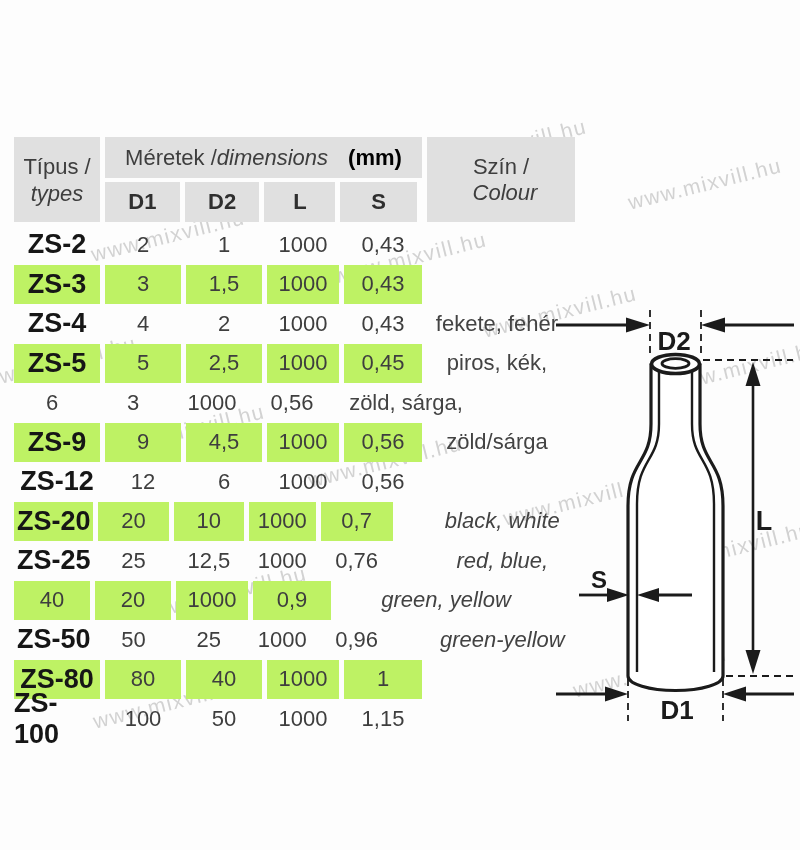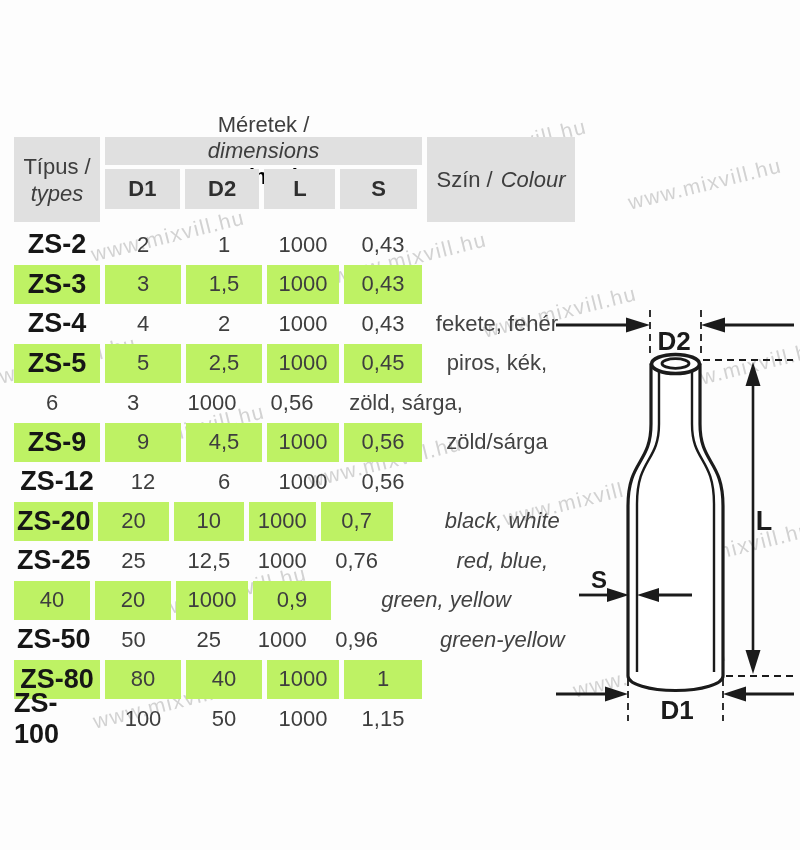--- a/index.html
+++ b/index.html
@@ -11,28 +11,28 @@
       color:rgba(168,168,168,0.5);transform:translate(-50%,-50%) rotate(-14deg);
       pointer-events:none;user-select:none;}
 
   
   #spec-table{position:absolute;left:14px;top:137px;width:561px;}
   .thead{display:flex;height:85px;}
   .hcell{background:#e0e0e0;display:flex;flex-direction:column;align-items:center;justify-content:center;}
   .h-type{width:86px;margin-right:5px;font-size:22px;line-height:27px;}
   .h-type .it{font-style:italic;}
   .h-mid{width:317px;margin-right:5px;display:flex;flex-direction:column;}
-  .h-top{background:#e0e0e0;height:28px;display:flex;align-items:center;justify-content:center;
-         font-size:22px;margin-bottom:4px;flex-direction:column;}
+  .h-top{background:#e0e0e0;height:41px;display:flex;align-items:center;justify-content:center;
+         font-size:22px;margin-bottom:4px;}
   .h-top .it{font-style:italic;}
   .h-top b{font-weight:700;color:#000000;margin-left:20px;}
   .h-sub{height:40px;display:flex;}
   .h-sub .sc{background:#e0e0e0;display:flex;align-items:center;justify-content:center;
              font-weight:700;font-size:22px;color:#2f2f2f;}
-  .h-colour{width:148px;font-size:22px;flex-direction:row;}
+  .h-colour{width:148px;font-size:22px;flex-direction:column;}
   .h-colour .it{font-style:italic;margin-left:8px;}
 
   .c-d1{width:76px;margin-right:5px;}
   .c-d2{width:76px;margin-right:5px;}
   .c-l{width:72px;margin-right:5px;}
   .c-s{width:78px;margin-right:5px;}
 
   #table-rows{margin-top:3px;}
   .trow{display:flex;height:39.5px;}
   .trow .cell{display:flex;align-items:center;justify-content:center;font-size:22px;}

